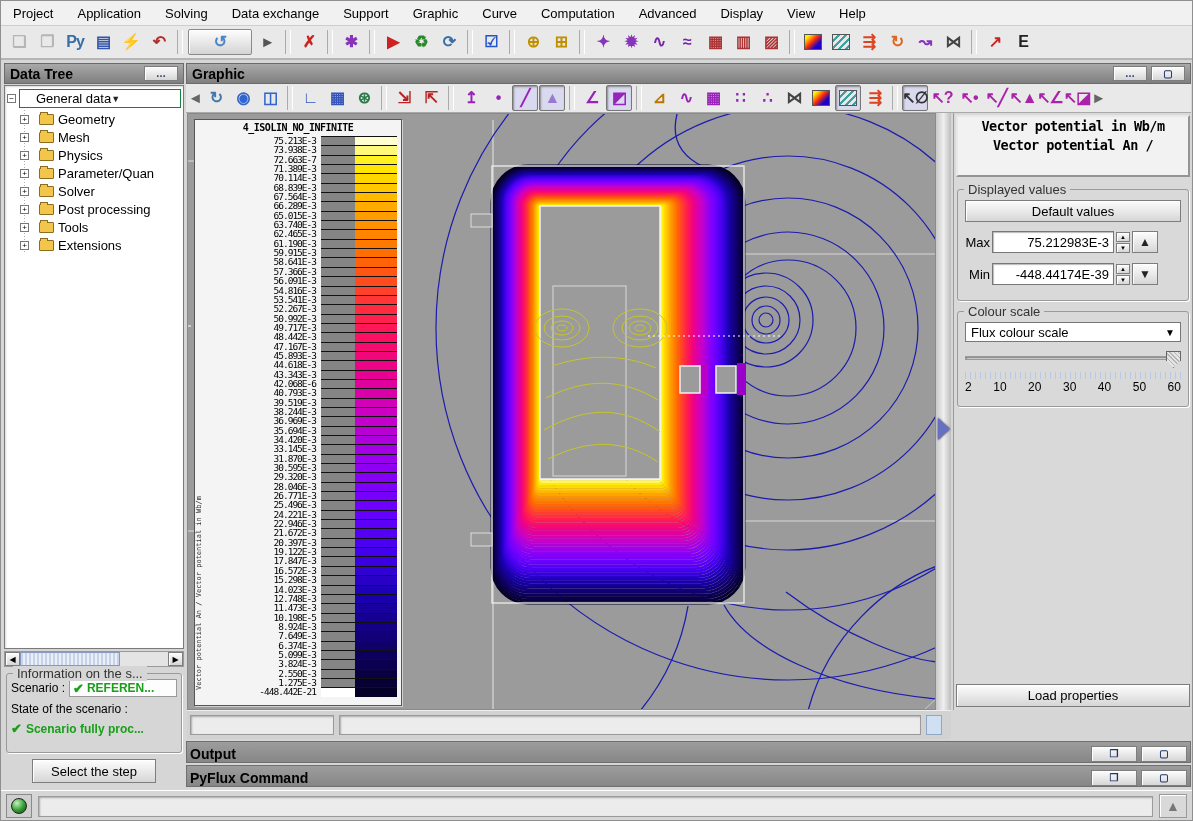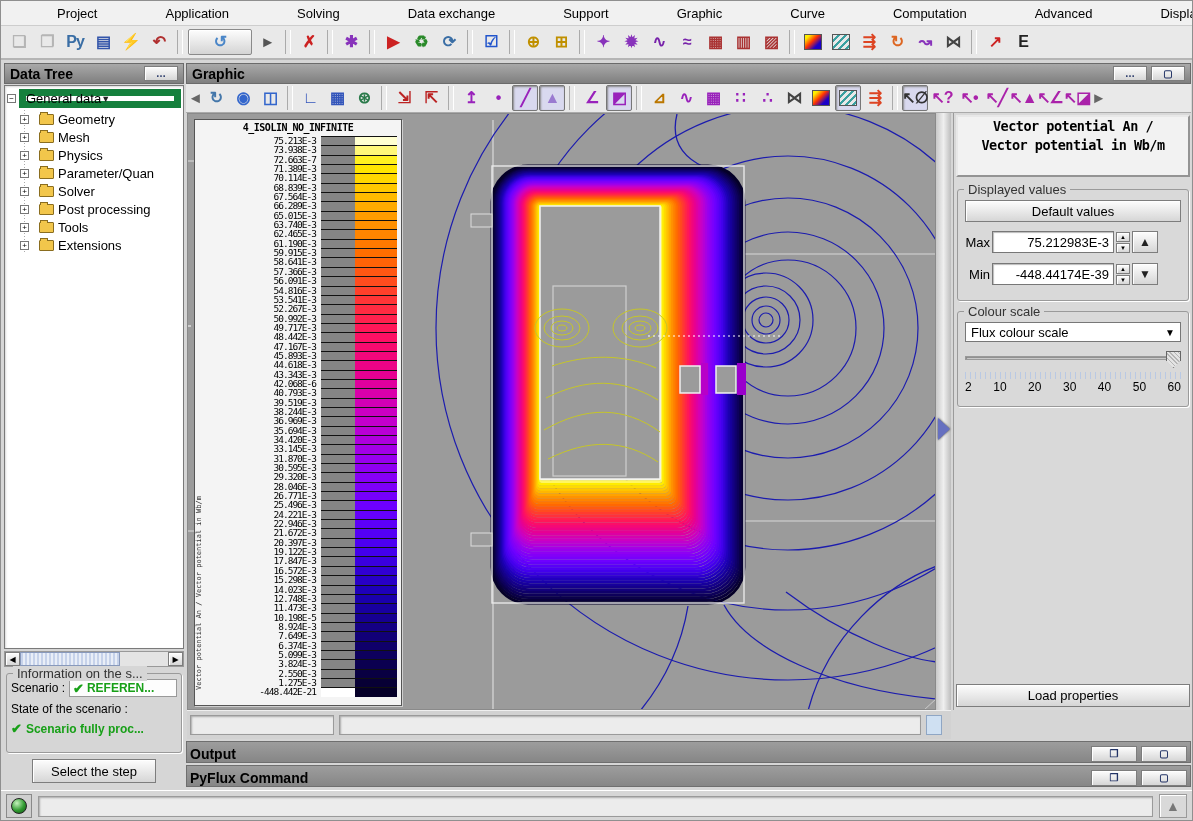--- a/index.html
+++ b/index.html
@@ -2,21 +2,21 @@
 <html><head>
 <meta charset="utf-8">
 <style>
   html,body{margin:0;padding:0;background:#b8b8b8;}
   *{box-sizing:border-box;}
   .app{position:relative;width:1193px;height:821px;background:#d6d6d6;border:1px solid #8f8f8f;
        font-family:"Liberation Sans",sans-serif;font-size:13px;color:#000;overflow:hidden;}
   
   .menubar{position:absolute;left:0;top:0;width:100%;height:25px;background:#f1f1f1;
            border-bottom:1px solid #cdcdcd;display:flex;align-items:center;gap:24px;padding:0 12px;}
-  .menu-item{cursor:default;white-space:nowrap;margin-left:44px;}
+  .menu-item{cursor:default;white-space:nowrap;}
   
   .toolbar{position:absolute;left:0;top:25px;width:100%;height:34px;background:#e9e9e9;
            border-bottom:2px solid #b5b5b5;display:flex;align-items:center;gap:2px;padding:0 5px;}
   .tbtn{width:26px;height:26px;display:flex;align-items:center;justify-content:center;
         border:1px solid transparent;border-radius:2px;}
   .tbtn.wide{width:64px;background:linear-gradient(#fdfdfd,#d4d4d4);border:1px solid #8a8a8a;
              box-shadow:inset 1px 1px 0 #fff;}
   .tbtn.pressed{background:#d9d9ef;border:1px solid #777;box-shadow:inset 1px 1px 2px #888;}
   .tbtn.disabled .glyph{color:#b5b5b5 !important;}
   .tbtn.nav{width:14px;}
@@ -34,22 +34,22 @@
        padding:0 5px;font-size:14px;}
   .bar-btn{width:34px;height:15px;font-size:10px;line-height:1;color:#223366;font-weight:bold;}
   .sunken{background:#ececec;border:1px solid #9a9a9a;box-shadow:inset 1px 1px 2px #aaa;}
   
   .left-panel{position:absolute;left:3px;top:62px;width:180px;height:726px;}
   .tree{position:absolute;left:0;top:22px;width:180px;height:564px;background:#fff;
         border:1px solid #7a7a7a;box-shadow:inset 1px 1px 2px rgba(0,0,0,.15);padding:3px 2px;overflow:hidden;}
   .tree-root{display:flex;align-items:center;gap:3px;}
   .expander{width:9px;height:9px;border:1px solid #777;background:#fff;font-size:8px;line-height:7px;
             text-align:center;flex:none;}
-  .combo{flex:1;border:7px solid #15803d;background:#fff;display:flex;align-items:center;
-         padding:1px 0;height:19px;}
+  .combo{flex:1;border:1px solid #15803d;background:#fff;display:flex;align-items:center;
+         padding:1px 16px;height:19px;}
   .combo .arr{font-size:9px;color:#222;}
   .tree-children{margin-left:13px;margin-top:2px;
       background:repeating-linear-gradient(180deg,#aaa 0 1px,transparent 1px 3px);
       background-size:1px 100%;background-position:4px 0;background-repeat:no-repeat;}
   .tree-row{display:flex;align-items:center;gap:4px;height:18px;padding-left:0;}
   .folder{width:15px;height:11px;background:#f2c64b;border:1px solid #8a6d1f;border-radius:1px;
           position:relative;flex:none;margin-left:6px;}
   .folder::before{content:"";position:absolute;top:-3px;left:0;width:6px;height:2px;
           background:#f2c64b;border:1px solid #8a6d1f;border-bottom:none;}
   .tree-label{white-space:nowrap;overflow:hidden;}
@@ -994,22 +994,22 @@
           </div>
       </div>
     </div>
 
     <div class="vsplit">
       <span class="tri"></span>
     </div>
 
     <div class="right-panel">
       <div class="prop-title">
+        <div>Vector potential in Wb/m</div>
         <div>Vector potential An /</div>
-        <div>Vector potential in Wb/m</div>
       </div>
       <div class="groupbox grp-dv">
         <span class="grp-label" style="background:#d9d9d9">Displayed values</span>
         <button class="btn default-btn">Default values</button>
         <div class="val-row" style="top:40px;">
           <span class="val-label">Max</span>
           <span class="val-field">75.212983E-3</span>
           <span class="spin">
             <span class="btn">▲</span>
             <span class="btn">▼</span>

